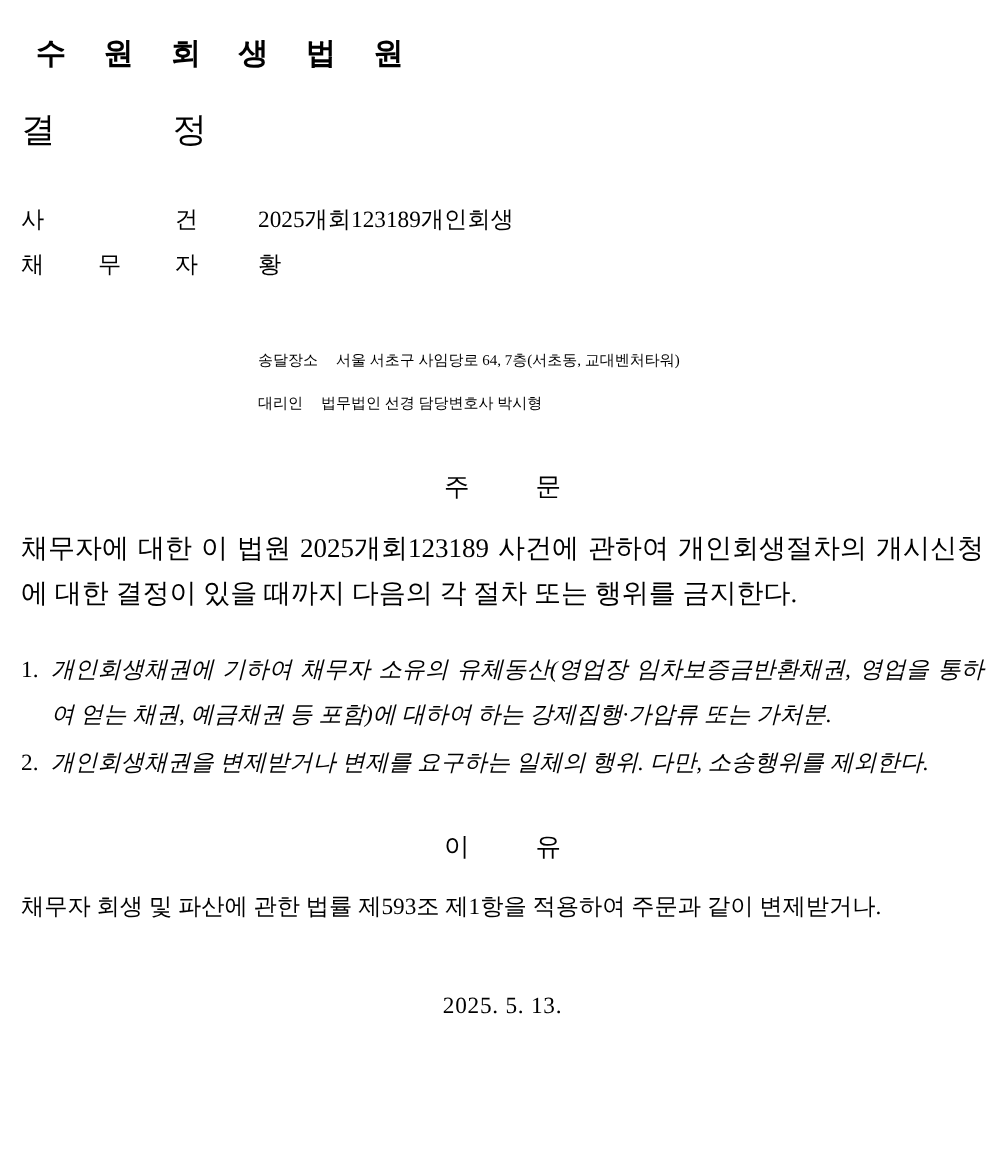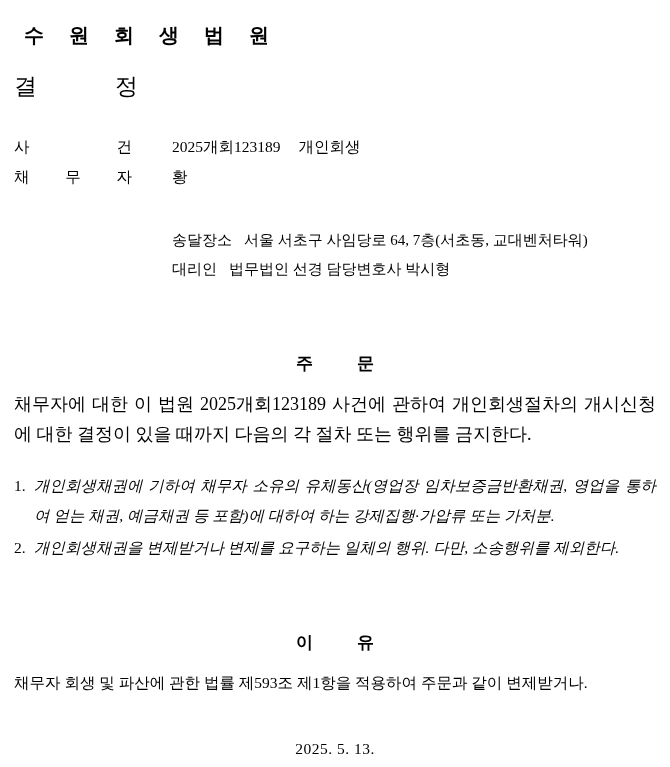--- a/index.html
+++ b/index.html
@@ -59,41 +59,40 @@
     padding-right: 40px;
     box-sizing: border-box;
   }
   .info-label span {
     display: inline-block;
   }
   .info-value {
     flex: 1 1 auto;
   }
   .case-no {
-    margin-right: 18px;
   }
 
   
   .addr-block {
     margin-top: 34px;
     margin-left: 158px;
-    font-size: 15px;
+    font-size: 10px;
     line-height: 29px;
   }
   .addr-line .gap {
     display: inline-block;
     width: 12px;
   }
 
   
   .section-head {
     text-align: center;
     font-size: 17px;
-    font-weight: bold;
-    margin-top: 68px;
+    font-weight: normal;
+    margin-top: 29px;
     margin-bottom: 14px;
   }
   .section-head .sp {
     display: inline-block;
     width: 44px;
   }
 
   
   .body-para {
     font-size: 18px;

